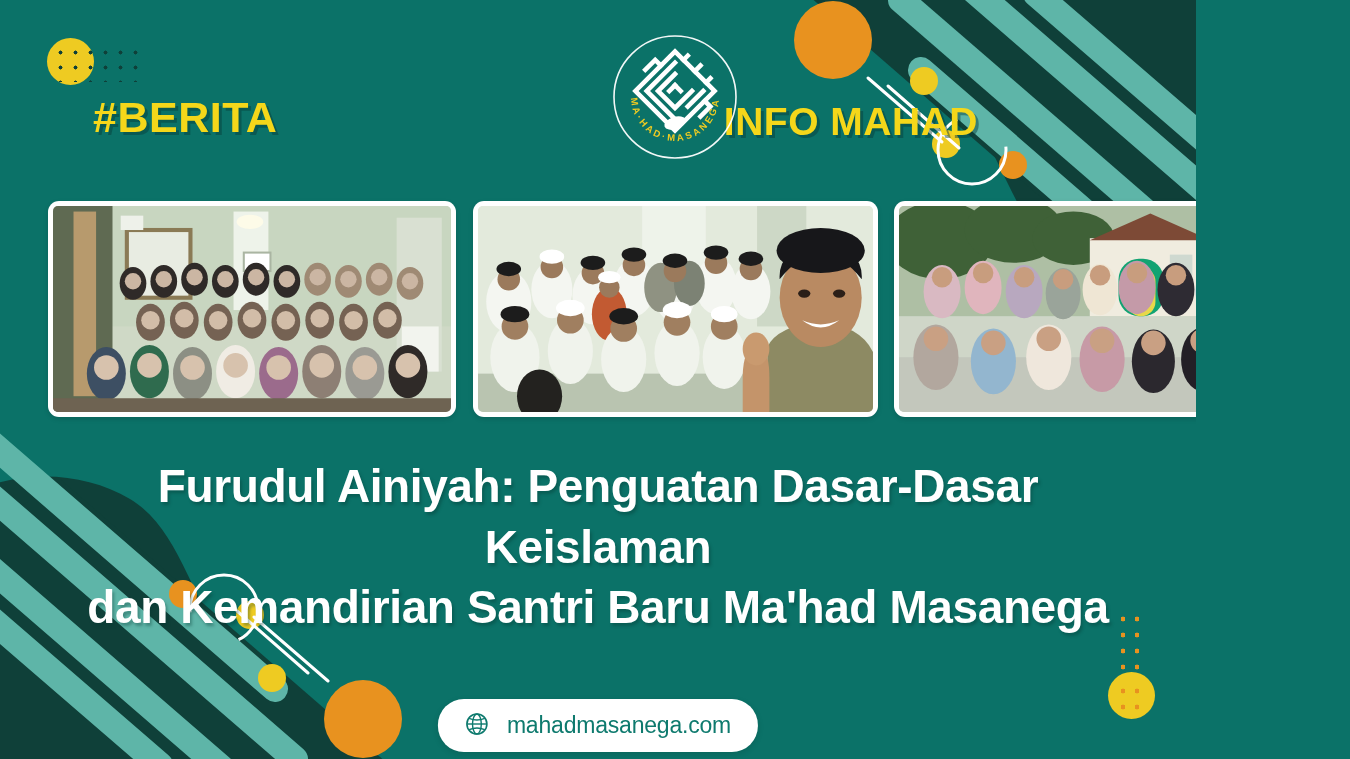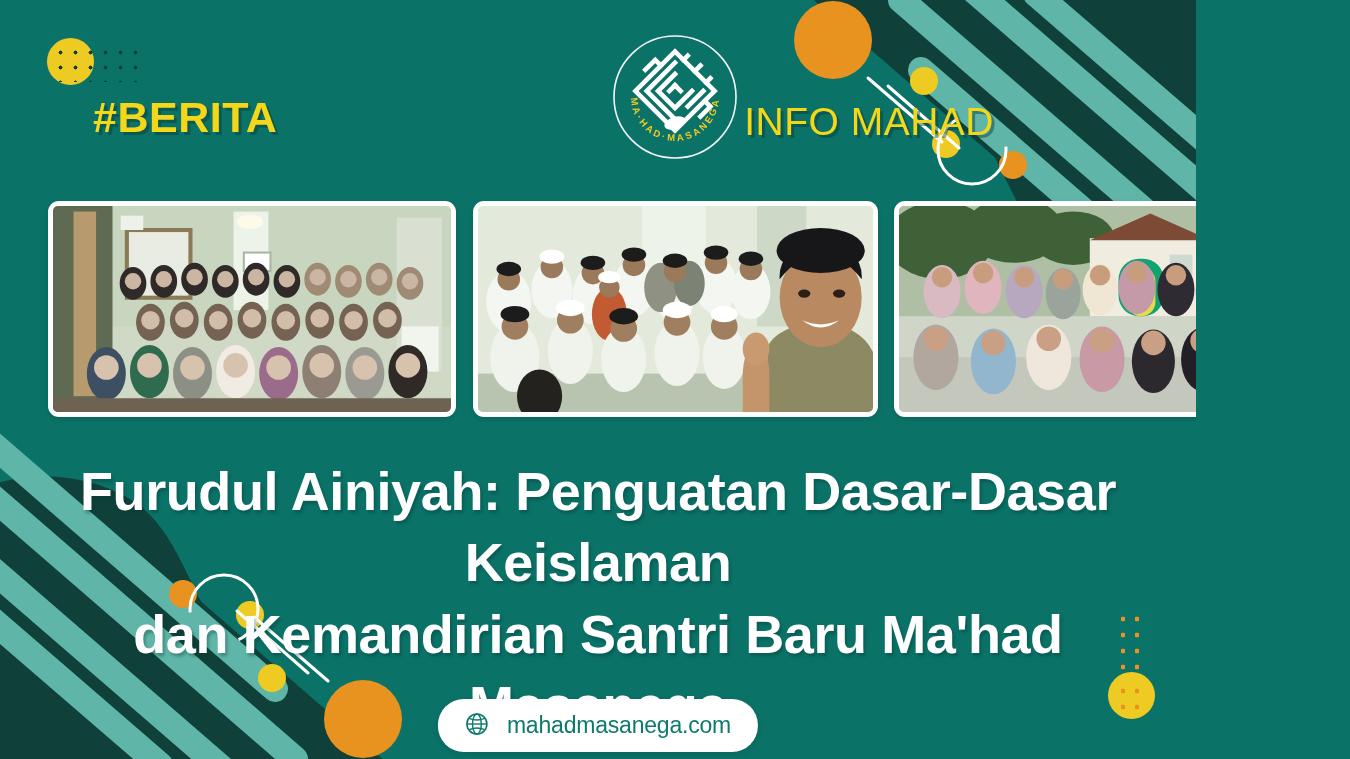--- a/index.html
+++ b/index.html
@@ -60,22 +60,22 @@
   }
 
   
   .tag-berita{
     position:absolute;left:93px;top:93px;
     font-size:43px;font-weight:bold;letter-spacing:0.5px;
     color:#F5D71A;
     text-shadow:3px 3px 0 rgba(6,60,55,0.45);
   }
   .tag-info{
-    position:absolute;right:202px;top:100px;
-    font-size:39px;font-weight:normal;letter-spacing:0.5px;
+    position:absolute;right:218px;top:100px;
+    font-size:39px;font-weight:bold;letter-spacing:0.5px;
     color:#F5D71A;
     text-shadow:3px 3px 0 rgba(6,60,55,0.45);
   }
 
   
   .logo-wrap{
     position:absolute;left:609px;top:31px;
     width:132px;height:132px;
   }
 
@@ -101,21 +101,21 @@
     overflow:hidden;
     position:relative;
   }
   .photo-svg{display:block;width:100%;height:100%;}
 
   
   .title{
     position:absolute;left:0;right:0;top:456px;
     text-align:center;
     color:#ffffff;
-    font-size:54px;
+    font-size:46px;
     font-weight:bold;
     line-height:1.32;
     letter-spacing:-0.4px;
     padding:0 40px;
     text-shadow:2px 3px 3px rgba(5,55,50,0.35);
   }
 
   
   .site-pill{
     position:absolute;left:50%;top:699px;

